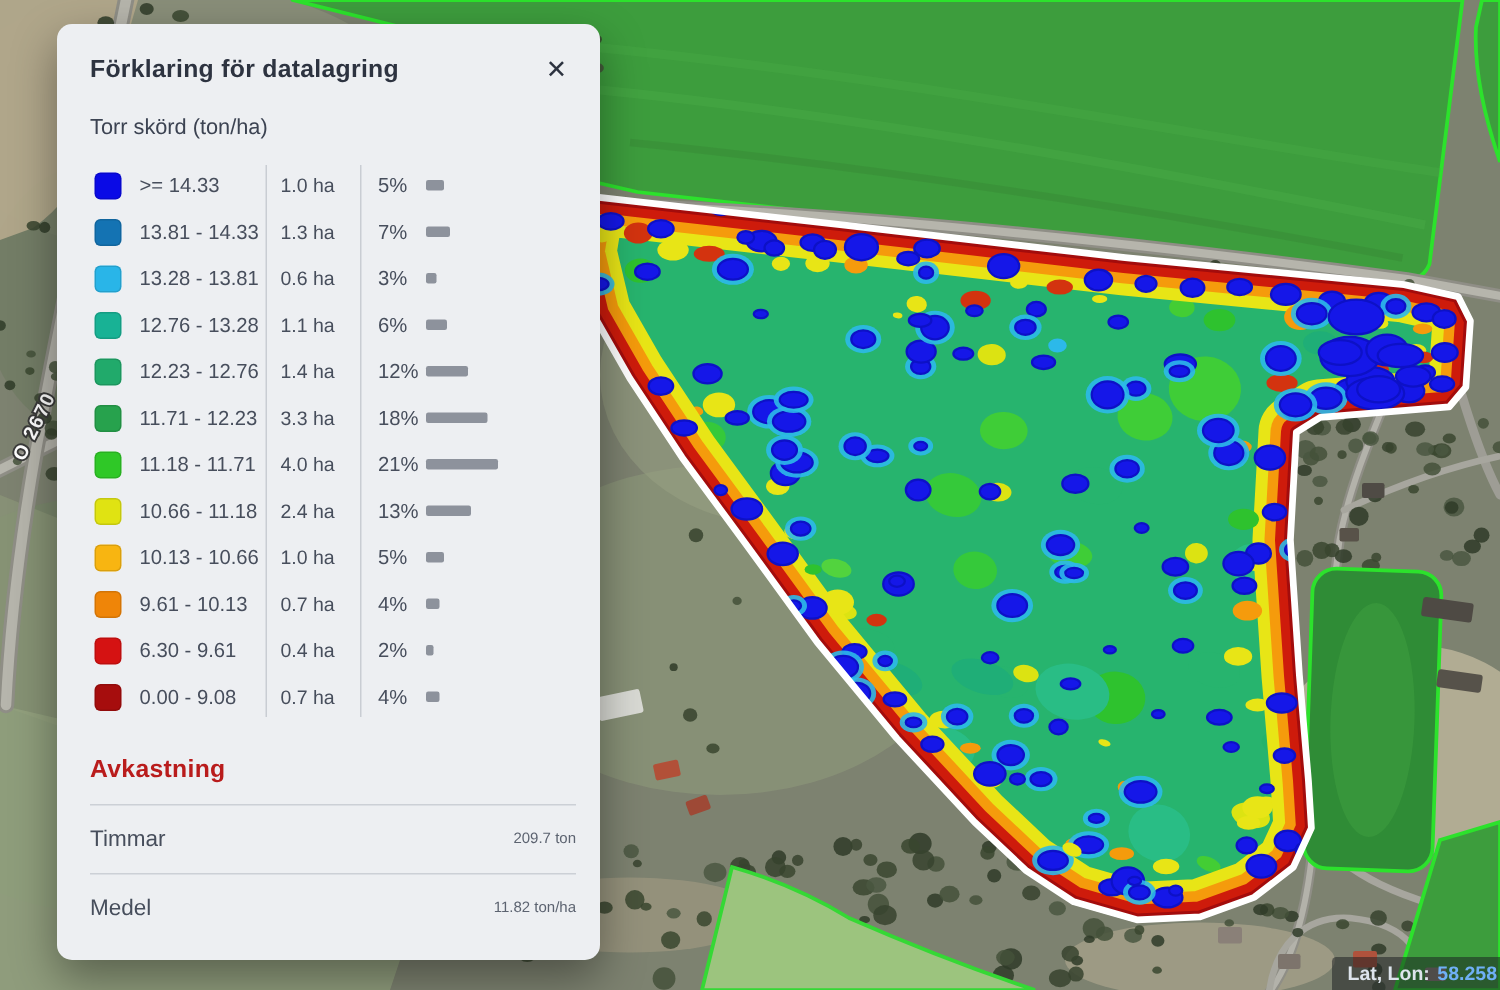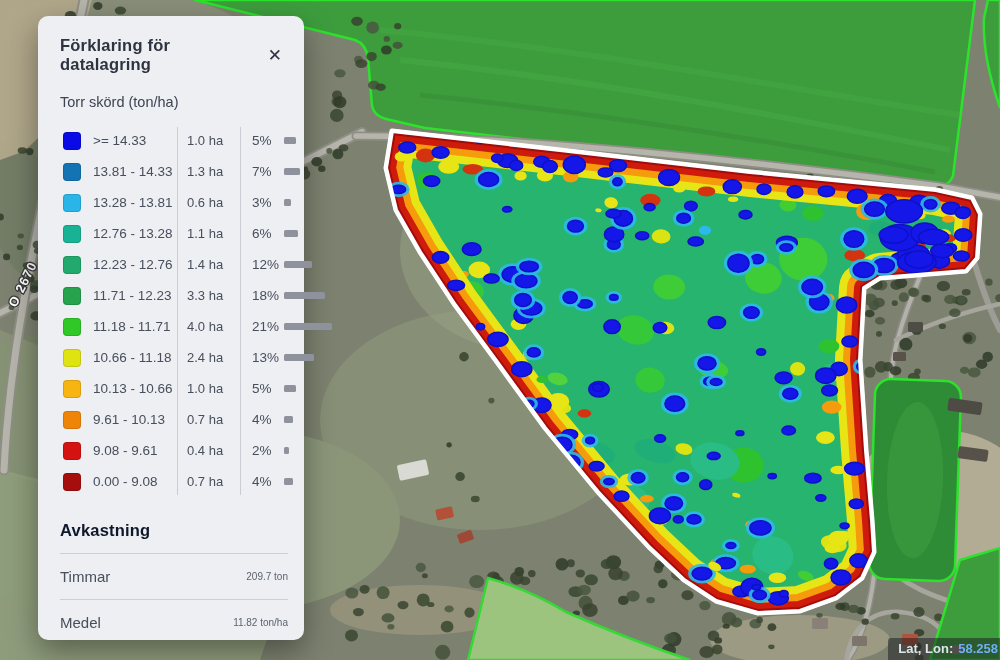--- a/index.html
+++ b/index.html
@@ -1,41 +1,41 @@
 <!DOCTYPE html>
 <html><head>
 <meta charset="utf-8">
 <style>
   html,body{margin:0;padding:0;background:#555;}
   #stage{position:relative;width:1000px;height:660px;overflow:hidden;
          font-family:"Liberation Sans",sans-serif;background:#7d8270;}
   #map-svg{position:absolute;left:0;top:0;width:1000px;height:660px;display:block;}
 
   
-  .panel{position:absolute;left:38px;top:16px;width:266px;height:624px;
+  .panel{position:absolute;left:38px;top:16px;width:362px;height:624px;
          background:#edeff2;border-radius:10px;box-shadow:0 12px 30px rgba(0,0,0,.38);
          color:#2d3340;}
   .panel-header{display:flex;justify-content:space-between;align-items:center;
                 padding:20px 14px 0 22px;}
   .panel-title{font-size:16.5px;font-weight:700;letter-spacing:.2px;color:#2d3340;margin:0;}
   .close-btn{background:none;border:none;font-size:17px;color:#2d3340;cursor:pointer;
              padding:2px 8px;line-height:1;}
   .subtitle{margin:20px 0 0 22px;font-size:14.5px;font-weight:500;color:#3c4352;}
   .legend{position:relative;margin-top:15px;}
   .legend .vdiv{position:absolute;top:2px;bottom:2px;width:1px;background:#c9cdd3;}
   .lrow{display:grid;grid-template-columns:33px 84px 63px 44px auto;align-items:center;
         height:31px;padding-left:22px;}
   .swatch{width:18px;height:18px;border-radius:4px;margin-left:3px;
           box-shadow:inset 0 0 0 1px rgba(0,0,0,.12);}
   .range{font-size:13.5px;color:#474e5c;white-space:nowrap;}
   .area{font-size:13px;color:#474e5c;padding-left:10px;}
   .pct{font-size:13.5px;color:#474e5c;padding-left:12px;}
   .pbar{display:inline-block;height:7px;background:#8d929c;border-radius:1.5px;vertical-align:middle;}
   .summary{margin:0 16px 0 22px;}
-  .summary-title{font-size:16.5px;font-weight:700;letter-spacing:.2px;color:#0f172a;margin:0;
+  .summary-title{font-size:16.5px;font-weight:700;letter-spacing:.2px;color:#b91c1c;margin:0;
                  padding:24px 0 13px 0;border-bottom:1px solid #ccd0d6;}
   .srow{display:flex;justify-content:space-between;align-items:center;height:45px;
         border-bottom:1px solid #ccd0d6;}
   .srow:last-child{border-bottom:none;gap:36px;}
   .srow .slabel{font-size:15px;color:#474e5c;}
   .srow .svalue{font-size:10px;color:#5c6370;}
 
   
   .coords{position:absolute;right:0;bottom:0;background:rgba(25,28,33,.52);
           color:#dde4ec;font-size:13px;font-weight:700;padding:3px 2px 4px 10px;
@@ -1747,21 +1747,21 @@
         </div>
         <div class="lrow">
           <span class="swatch" style="background: rgb(239, 133, 8);"></span>
           <span class="range">9.61 - 10.13</span>
           <span class="area">0.7 ha</span>
           <span class="pct">4%</span>
           <span class="pbar" style="width: 9.2px;"></span>
         </div>
         <div class="lrow">
           <span class="swatch" style="background: rgb(213, 18, 18);"></span>
-          <span class="range">9.08 - 9.61</span>
+          <span class="range">6.30 - 9.61</span>
           <span class="area">0.4 ha</span>
           <span class="pct">2%</span>
           <span class="pbar" style="width: 4.6px;"></span>
         </div>
         <div class="lrow">
           <span class="swatch" style="background: rgb(166, 13, 13);"></span>
           <span class="range">0.00 - 9.08</span>
           <span class="area">0.7 ha</span>
           <span class="pct">4%</span>
           <span class="pbar" style="width: 9.2px;"></span>

